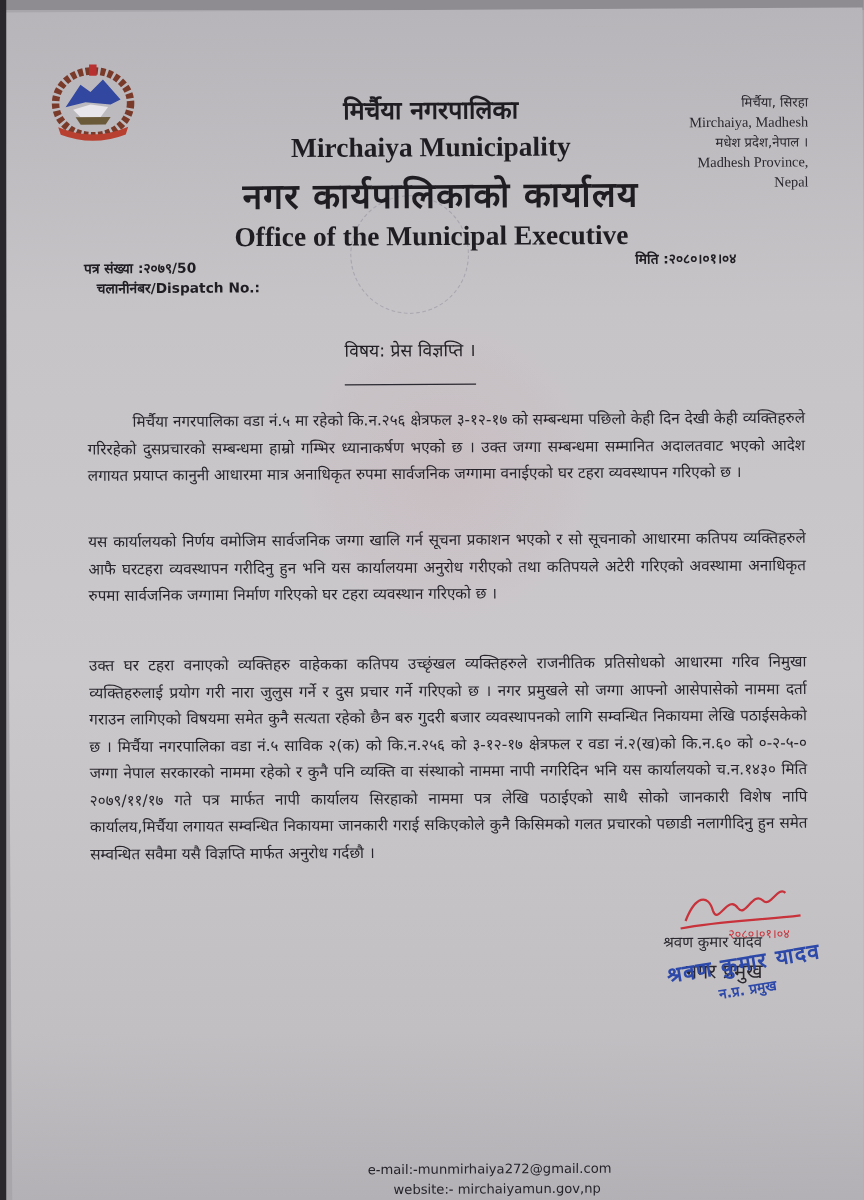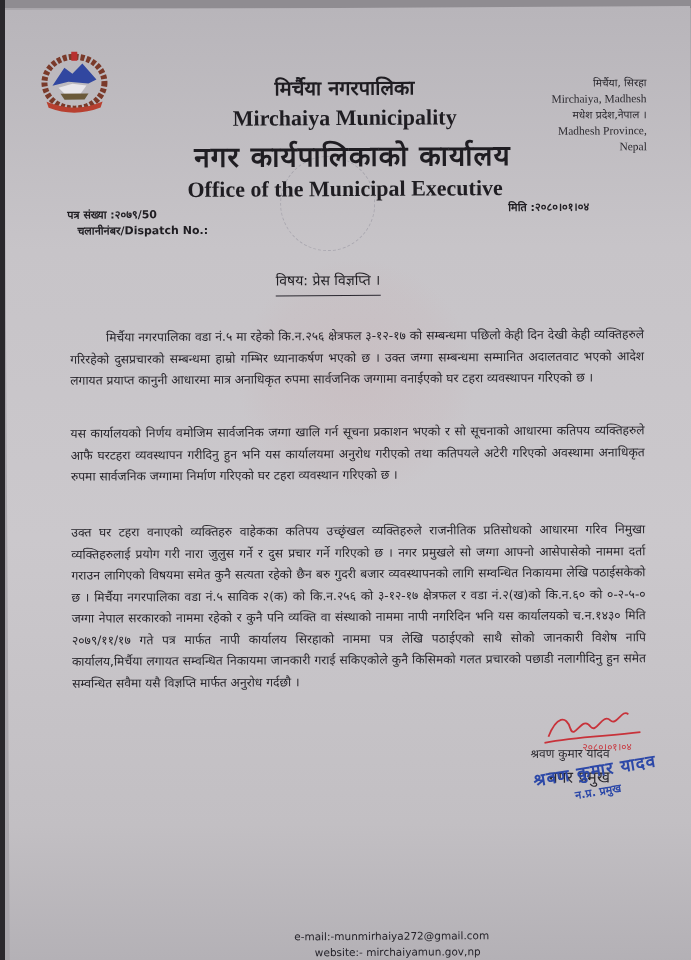--- a/index.html
+++ b/index.html
@@ -57,21 +57,21 @@
     .addr .dev { font-family: "DejaVu Sans", sans-serif; font-size: 10.5px; }
     .ref {
       position: absolute; font-family: "DejaVu Sans", sans-serif; font-size: 11px; font-weight: bold;
     }
     .ref1 { left: 62px; top: 197px; }
     .ref2 { left: 48px; top: 213px; margin-left: 24px; }
     .ref3 { left: 503px; top: 192px; }
     .subject {
       position: absolute; left: 270px; top: 262px;
       font-family: "DejaVu Sans", sans-serif; font-size: 14px;
-      border-bottom: 1.5px solid #2a2830; padding-bottom: 6px;
+      border-bottom: 1.5px solid #2a2830; padding-bottom: 18px;
     }
     .para {
       position: absolute; left: 64px; width: 574px;
       font-family: "DejaVu Sans", sans-serif; font-size: 12.2px;
       line-height: 21.5px; text-align: justify; text-align-last: left;
       color: #27252b;
     }
     .p1 { top: 318px; text-indent: 36px; }
     .p2 { top: 414px; }
     .p3 { top: 513px; }

